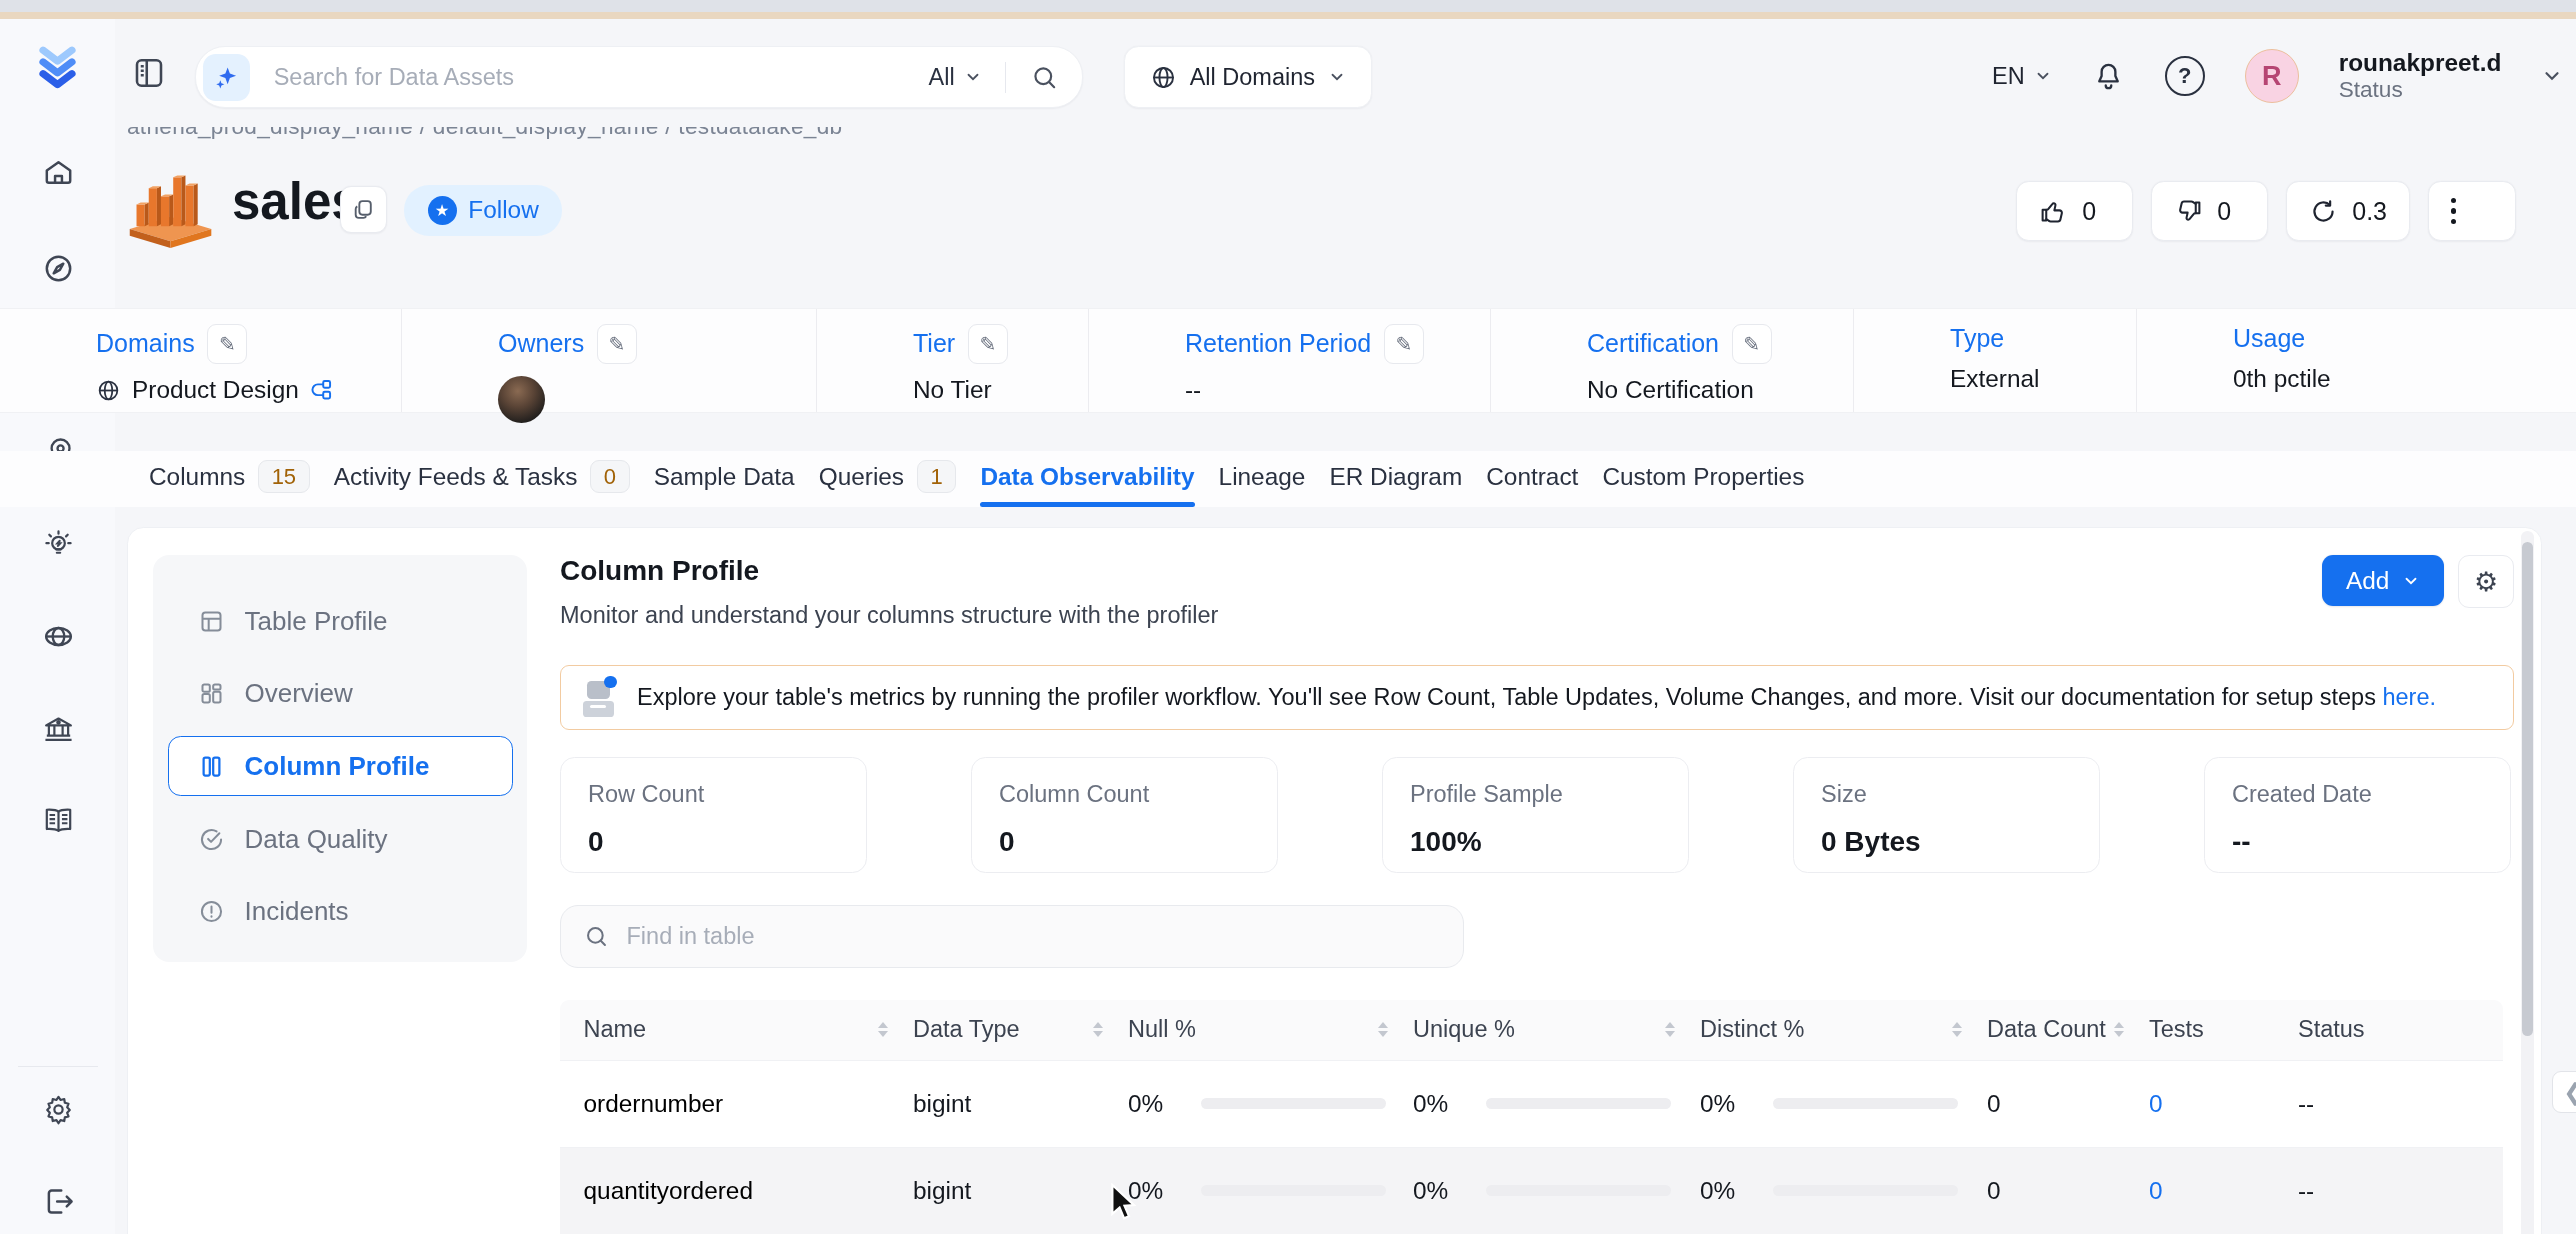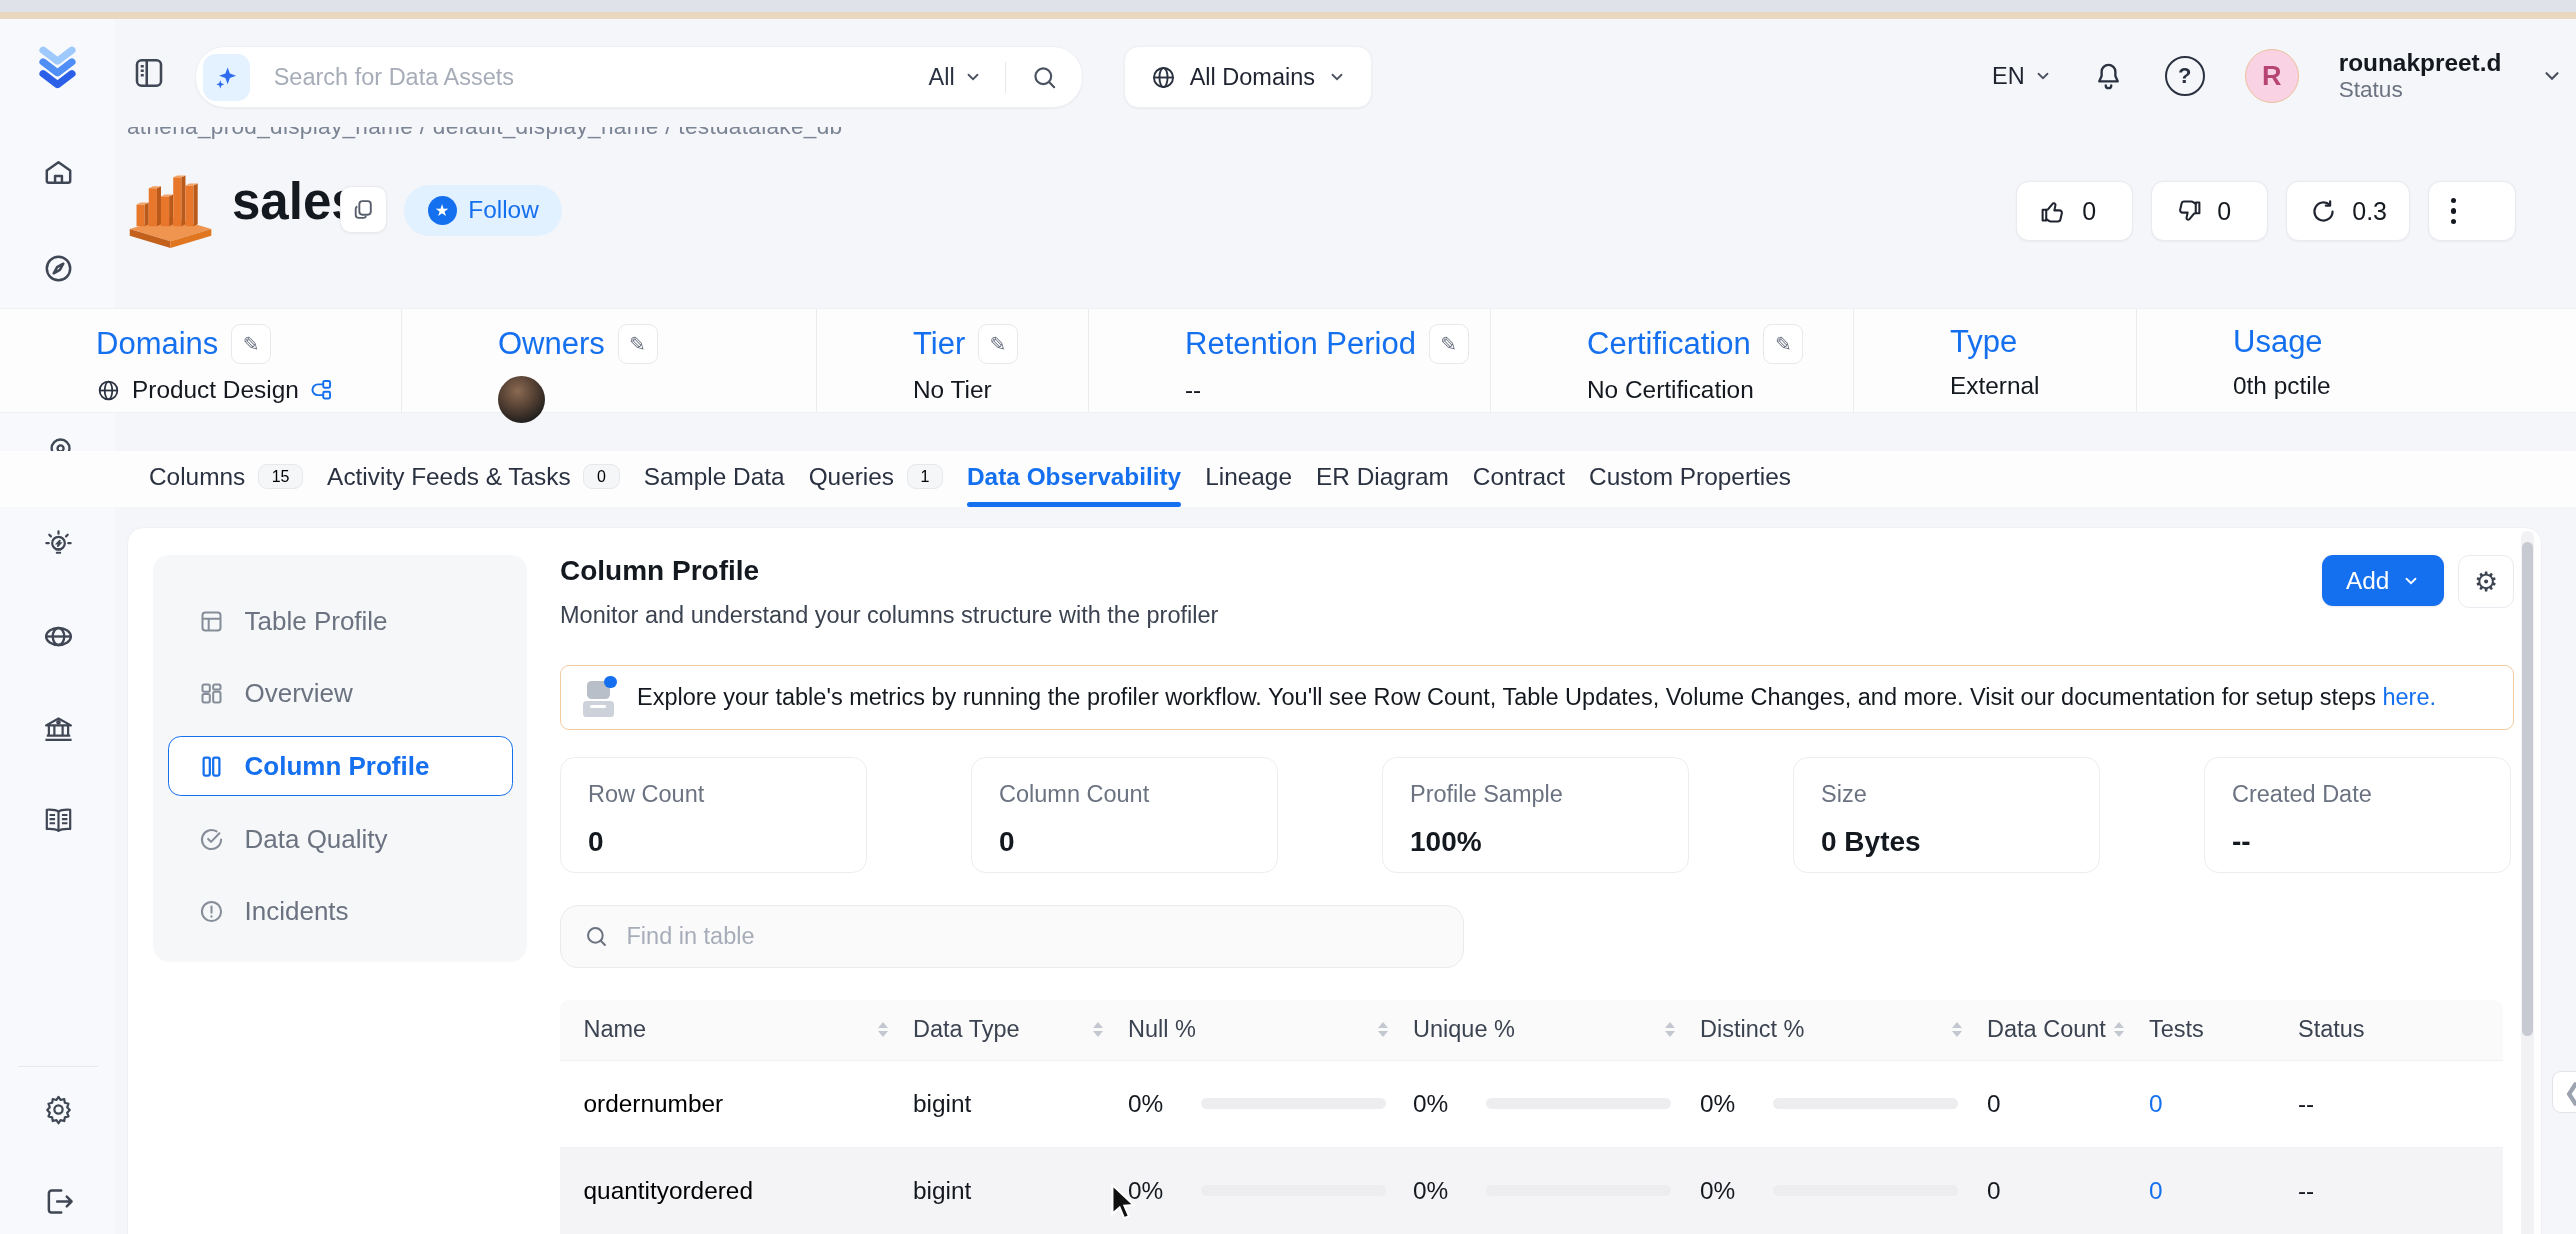--- a/index.html
+++ b/index.html
@@ -58,32 +58,32 @@
     border-radius:12.7px;box-shadow:0 0.9px 1.8px rgba(16,24,40,.05);display:flex;align-items:center;gap:14.5px;
     font-size:25px;color:#14181f;}
   .kebab{display:flex;flex-direction:column;gap:5.4px;align-items:center;}
   .kebab i{width:5.4px;height:5.4px;border-radius:50%;background:#14181f;}
   
   .meta-band{position:absolute;left:0;top:296px;width:2576px;height:103px;background:#fdfdfe;
     border-top:0.9px solid #f0f1f4;border-bottom:0.9px solid #f0f1f4;display:flex;}
   .meta-col{padding:14.5px 0 0 96px;box-sizing:border-box;}
   .meta-col + .meta-col{border-left:0.9px solid #ececf0;}
   .meta-head{display:flex;align-items:center;gap:12.7px;}
-  .meta-label{font-size:31px;font-weight:500;color:#1570ef;}
+  .meta-label{font-size:25px;font-weight:500;color:#1570ef;}
   .edit-btn{width:38px;height:38px;background:#fff;border:0.9px solid #e7e9ee;border-radius:9px;
     display:flex;align-items:center;justify-content:center;font-size:20px;color:#6b7280;}
   .meta-value{margin-top:12.7px;font-size:24.4px;color:#14181f;display:flex;align-items:center;gap:11px;}
   .owner-avatar{width:47px;height:47px;border-radius:50%;
     background:radial-gradient(circle at 42% 32%,#8a6a52 0%,#5a4436 38%,#23201e 75%);}
   
   .tabs-band{position:absolute;left:0;top:439px;width:2576px;height:56px;background:#fdfdfe;}
   .tabs{position:absolute;left:149px;top:0;display:flex;gap:24px;align-items:center;height:51px;}
   .tab{display:flex;align-items:center;gap:12.7px;font-size:24.4px;color:#2a3140;position:relative;height:51px;}
   .tab .badge{background:#f5f6f8;border:0.9px solid #e6e8ec;border-radius:9px;padding:2.7px 12.7px;
-    font-size:16px;color:#000000;}
+    font-size:22px;color:#a16207;}
   .tab.active{color:#1570ef;font-weight:bold;}
   .tab.active::after{content:"";position:absolute;left:0;right:0;bottom:-5.4px;height:5.4px;background:#1570ef;border-radius:2.7px;}
   
   .card{position:absolute;left:127px;top:515px;width:2415px;height:719px;background:#fff;
     border:0.9px solid #eef0f4;border-radius:16.3px 16.3px 0 0;overflow:hidden;box-sizing:border-box;}
   
   .pnav{position:absolute;left:25px;top:27px;width:374px;height:407px;background:#f6f7f9;border-radius:16.3px;
     padding-top:36px;box-sizing:border-box;}
   .pnav-item{height:58px;margin:0 14.5px 12.7px 14.5px;display:flex;align-items:center;gap:20px;
     padding-left:29px;font-size:26px;color:#6b7280;border-radius:12.7px;border:1.4px solid transparent;}

